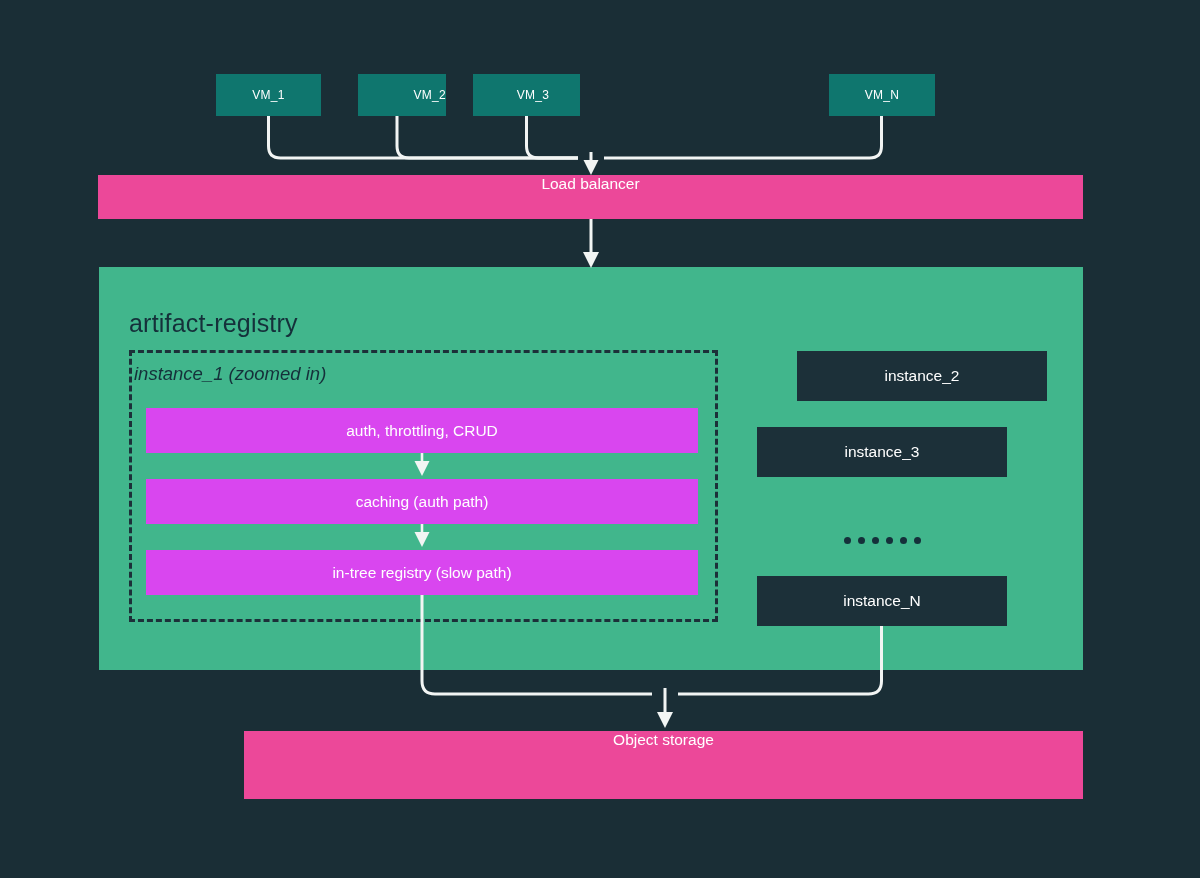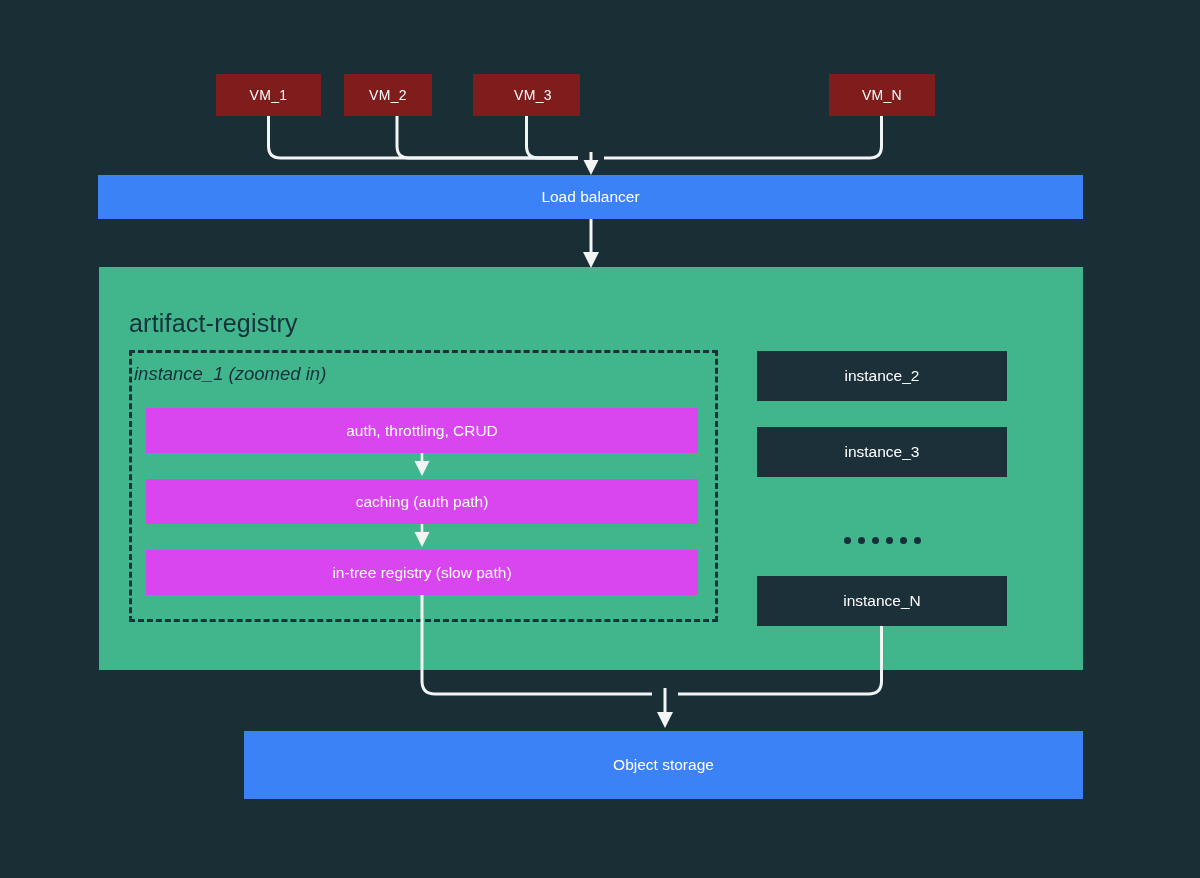--- a/index.html
+++ b/index.html
@@ -16,38 +16,37 @@
   }
   #stage {
     position: relative;
     width: 1200px;
     height: 878px;
   }
   .abs { position: absolute; box-sizing: border-box; }
 
   
   .vm {
-    background: #7f1d1d;
-    color: #ffffff;
-    font-size: 14px;
+    background: #0f766e;
+    color: #ffffff;
+    font-size: 12px;
     letter-spacing: 0.3px;
     display: flex;
     align-items: center;
     justify-content: center;
     top: 74px;
     height: 42px;
   }
 
   
   .tealbar {
-    background: #3b82f6;
+    background: #ec4899;
     color: #ffffff;
     font-size: 15.5px;
     display: flex;
-    align-items: center;
     justify-content: center;
   }
 
   
   #registry-panel {
     left: 99px;
     top: 267px;
     width: 984px;
     height: 403px;
     background: #41b68c;
@@ -133,21 +132,21 @@
   .thinwire { stroke-width: 2.6 !important; }
 </style>
 </head>
 <body>
 
 <div id="stage">
 
   <div class="abs vm" style="left:216px; width:105px;">
     <span>VM_1</span>
   </div>
-  <div class="abs vm" style="left:344px; width:88px;">
+  <div class="abs vm" style="left:358px; width:88px;justify-content:flex-end;">
     <span>VM_2</span>
   </div>
   <div class="abs vm" style="left:473px; width:107px;padding-left:13px;">
     <span>VM_3</span>
   </div>
   <div class="abs vm" style="left:829px; width:106px;">
     <span>VM_N</span>
   </div>
 
   <div class="abs tealbar" style="left:98px; top:175px; width:985px; height:44px;">
@@ -163,21 +162,21 @@
   <div class="abs stagebox" style="top:408px;">
     <span>auth, throttling, CRUD</span>
   </div>
   <div class="abs stagebox" style="top:479px;">
     <span>caching (auth path)</span>
   </div>
   <div class="abs stagebox" style="top:550px;">
     <span>in-tree registry (slow path)</span>
   </div>
 
-  <div class="abs instbox" style="top:351px;">
+  <div class="abs instbox" style="top:351px;margin-left:40px;">
     <span>instance_2</span>
   </div>
   <div class="abs instbox" style="top:427px;">
     <span>instance_3</span>
   </div>
   <div class="abs" id="instance-ellipsis">
     <i></i>
     <i></i>
     <i></i>
     <i></i>

